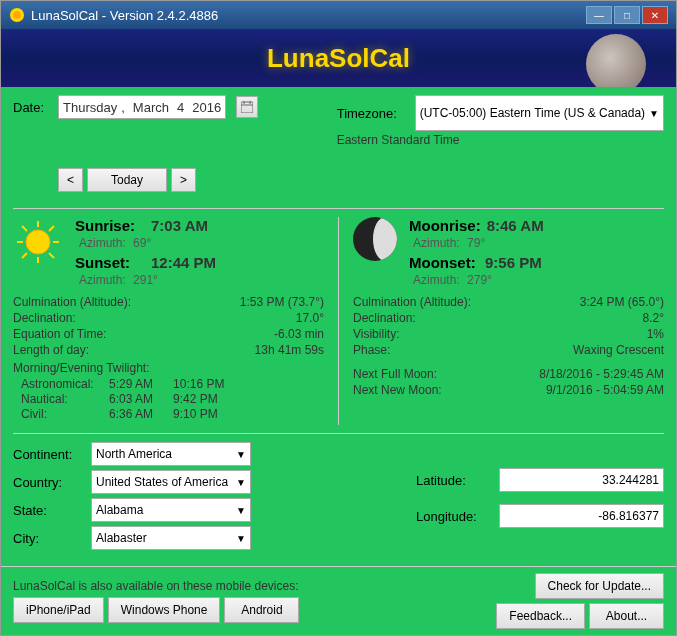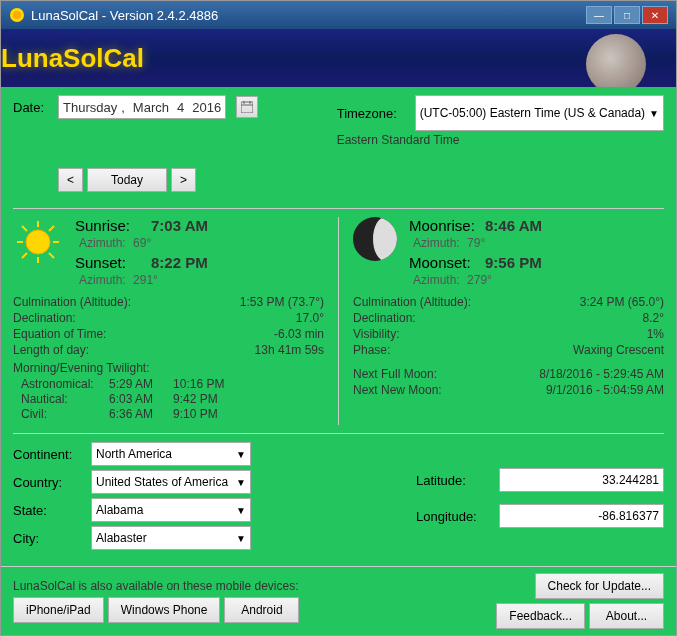--- a/index.html
+++ b/index.html
@@ -53,20 +53,21 @@
       align-items: center;
       justify-content: center;
     }
     .title-bar-btn.close { background: #c0392b; }
 
     .header-banner {
       background: linear-gradient(to bottom, #1a237e, #0d1b5e, #1a1a6e);
       height: 58px;
       display: flex;
       align-items: center;
+      justify-content: center;
       position: relative;
       overflow: hidden;
     }
     .banner-title {
       color: #ffd700;
       font-size: 26px;
       font-weight: bold;
       text-shadow: 0 0 10px rgba(255,215,0,0.5);
       z-index: 2;
     }
@@ -191,21 +192,21 @@
     .sun-data { flex: 1; }
 
     .rise-set-row {
       display: flex;
       align-items: baseline;
       gap: 6px;
       margin-bottom: 2px;
     }
     .rs-label {
       font-size: 15px;
-      font-weight: normal;
+      font-weight: bold;
       min-width: 70px;
     }
     .rs-time {
       font-size: 15px;
       font-weight: bold;
       color: #333;
     }
     .rs-azimuth {
       font-size: 12px;
       color: #555;
@@ -437,21 +438,21 @@
             <div class="rise-set-row">
               <span class="rs-label">Sunrise:</span>
               <span class="rs-time">7:03 AM</span>
             </div>
             <div class="rs-azimuth">
               <span>Azimuth:</span>
               <span style="margin-left:4px">69°</span>
             </div>
             <div class="rise-set-row">
               <span class="rs-label">Sunset:</span>
-              <span class="rs-time">8:22 PM</span>
+              <span class="rs-time">12:44 PM</span>
             </div>
             <div class="rs-azimuth">
               <span>Azimuth:</span>
               <span style="margin-left:4px">291°</span>
             </div>
           </div>
         </div>
 
         <div class="detail-row">
           <span class="detail-label">Culmination (Altitude):</span>

